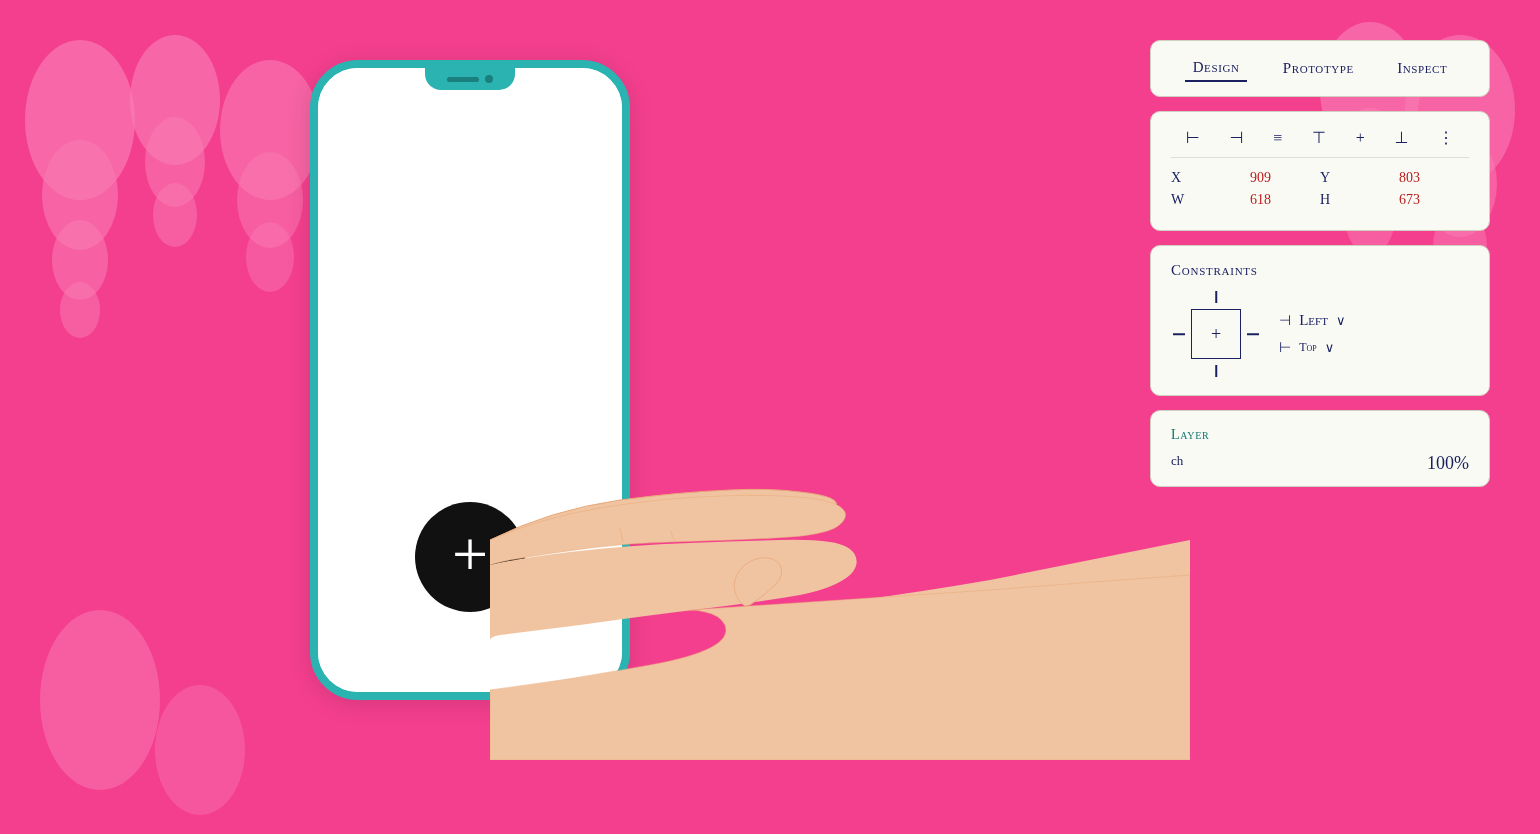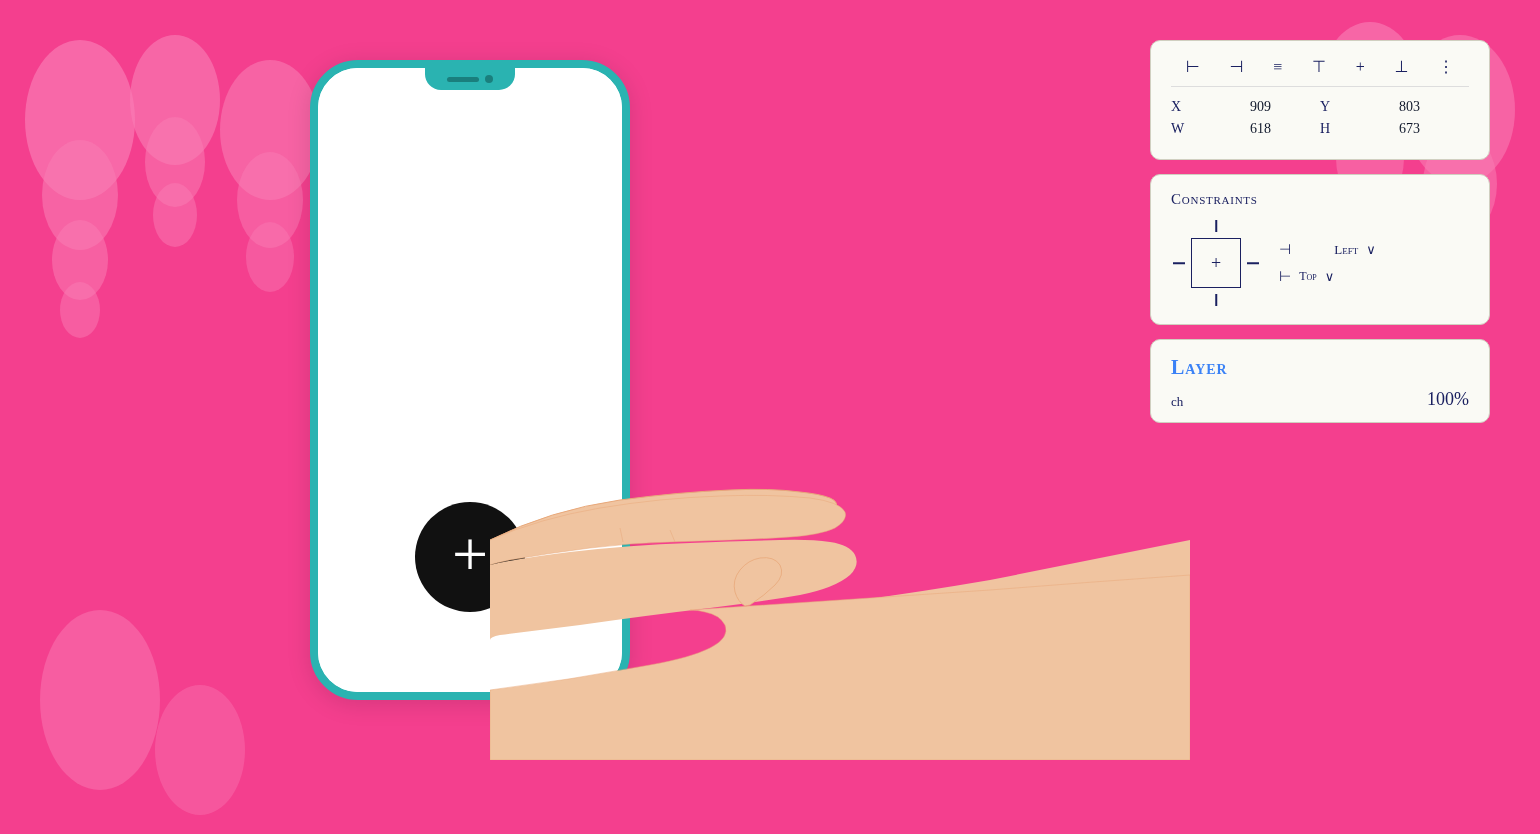--- a/index.html
+++ b/index.html
@@ -179,21 +179,21 @@
       margin-bottom: 6px;
     }
     .dim-label {
       font-size: 14px;
       color: #1a2060;
       width: 30px;
       font-family: 'Georgia', serif;
     }
     .dim-value {
       font-size: 14px;
-      color: #0f172a;
+      color: #b91c1c;
       flex: 1;
       text-align: center;
     }
 
     
     .constraints-title {
       font-size: 15px;
       color: #1a2060;
       font-variant: small-caps;
       margin-bottom: 10px;
@@ -269,30 +269,29 @@
     .constraint-icon {
       font-size: 14px;
       color: #1a2060;
     }
 
     
     .layer-card {
       padding: 16px 20px 12px;
     }
     .layer-title {
-      font-size: 20px;
-      color: #3b82f6;
+      font-size: 14px;
+      color: #0f766e;
       font-variant: small-caps;
       margin-bottom: 10px;
       letter-spacing: 0.05em;
-      font-weight: bold;
     }
     .layer-row {
       display: flex;
-      align-items: flex-end;
+      align-items: flex-start;
       font-size: 13px;
       color: #1a2060;
     }
     .layer-row-label {
       flex: 1;
     }
     .layer-row-value {
       font-size: 18px;
       color: #1a2060;
     }
@@ -356,20 +355,25 @@
 
     <line x1="180" y1="150" x2="185" y2="162" stroke="#e8a87a" stroke-width="1" opacity="0.5"></line>
     <line x1="130" y1="148" x2="133" y2="162" stroke="#e8a87a" stroke-width="1" opacity="0.5"></line>
 
     <path d="M260,225 Q275,215 285,205 Q295,195 290,185 Q284,176 270,178 Q258,180 250,190 Q242,200 245,212 Q248,222 255,226Z" fill="#f0c4a0" stroke="#e8a87a" stroke-width="0.8"></path>
   </g>
 </svg>
 
 <div class="panel">
 
+  <div class="card tab-card">
+    <span class="tab-item active">Design</span>
+    <span class="tab-item">Prototype</span>
+    <span class="tab-item">Inspect</span>
+  </div>
 
   <div class="card">
 
     <div class="align-row">
       <span class="align-icon">⊢</span>
       <span class="align-icon">⊣</span>
       <span class="align-icon">≡</span>
       <span class="align-icon">⊤</span>
       <span class="align-icon">+</span>
       <span class="align-icon">⊥</span>
@@ -401,21 +405,21 @@
         <div class="dash-left"></div>
         <div class="dash-right"></div>
         <div class="constraint-box">
           <span class="constraint-plus">+</span>
         </div>
       </div>
 
       <div class="constraint-options">
         <div class="constraint-option">
           <span class="constraint-icon">⊣</span>
-          <span style="font-variant:small-caps;font-size:13px;color:#1a2060;margin-left:35px;">Left</span>
+          <span style="font-variant:small-caps;font-size:15px;color:#1a2060;">Left</span>
           <span style="color:#1a2060;font-size:13px;">∨</span>
         </div>
         <div class="constraint-option">
           <span class="constraint-icon">⊢</span>
           <span style="font-variant:small-caps;font-size:12px;color:#1a2060;">Top</span>
           <span style="color:#1a2060;font-size:13px;">∨</span>
         </div>
       </div>
     </div>
   </div>

